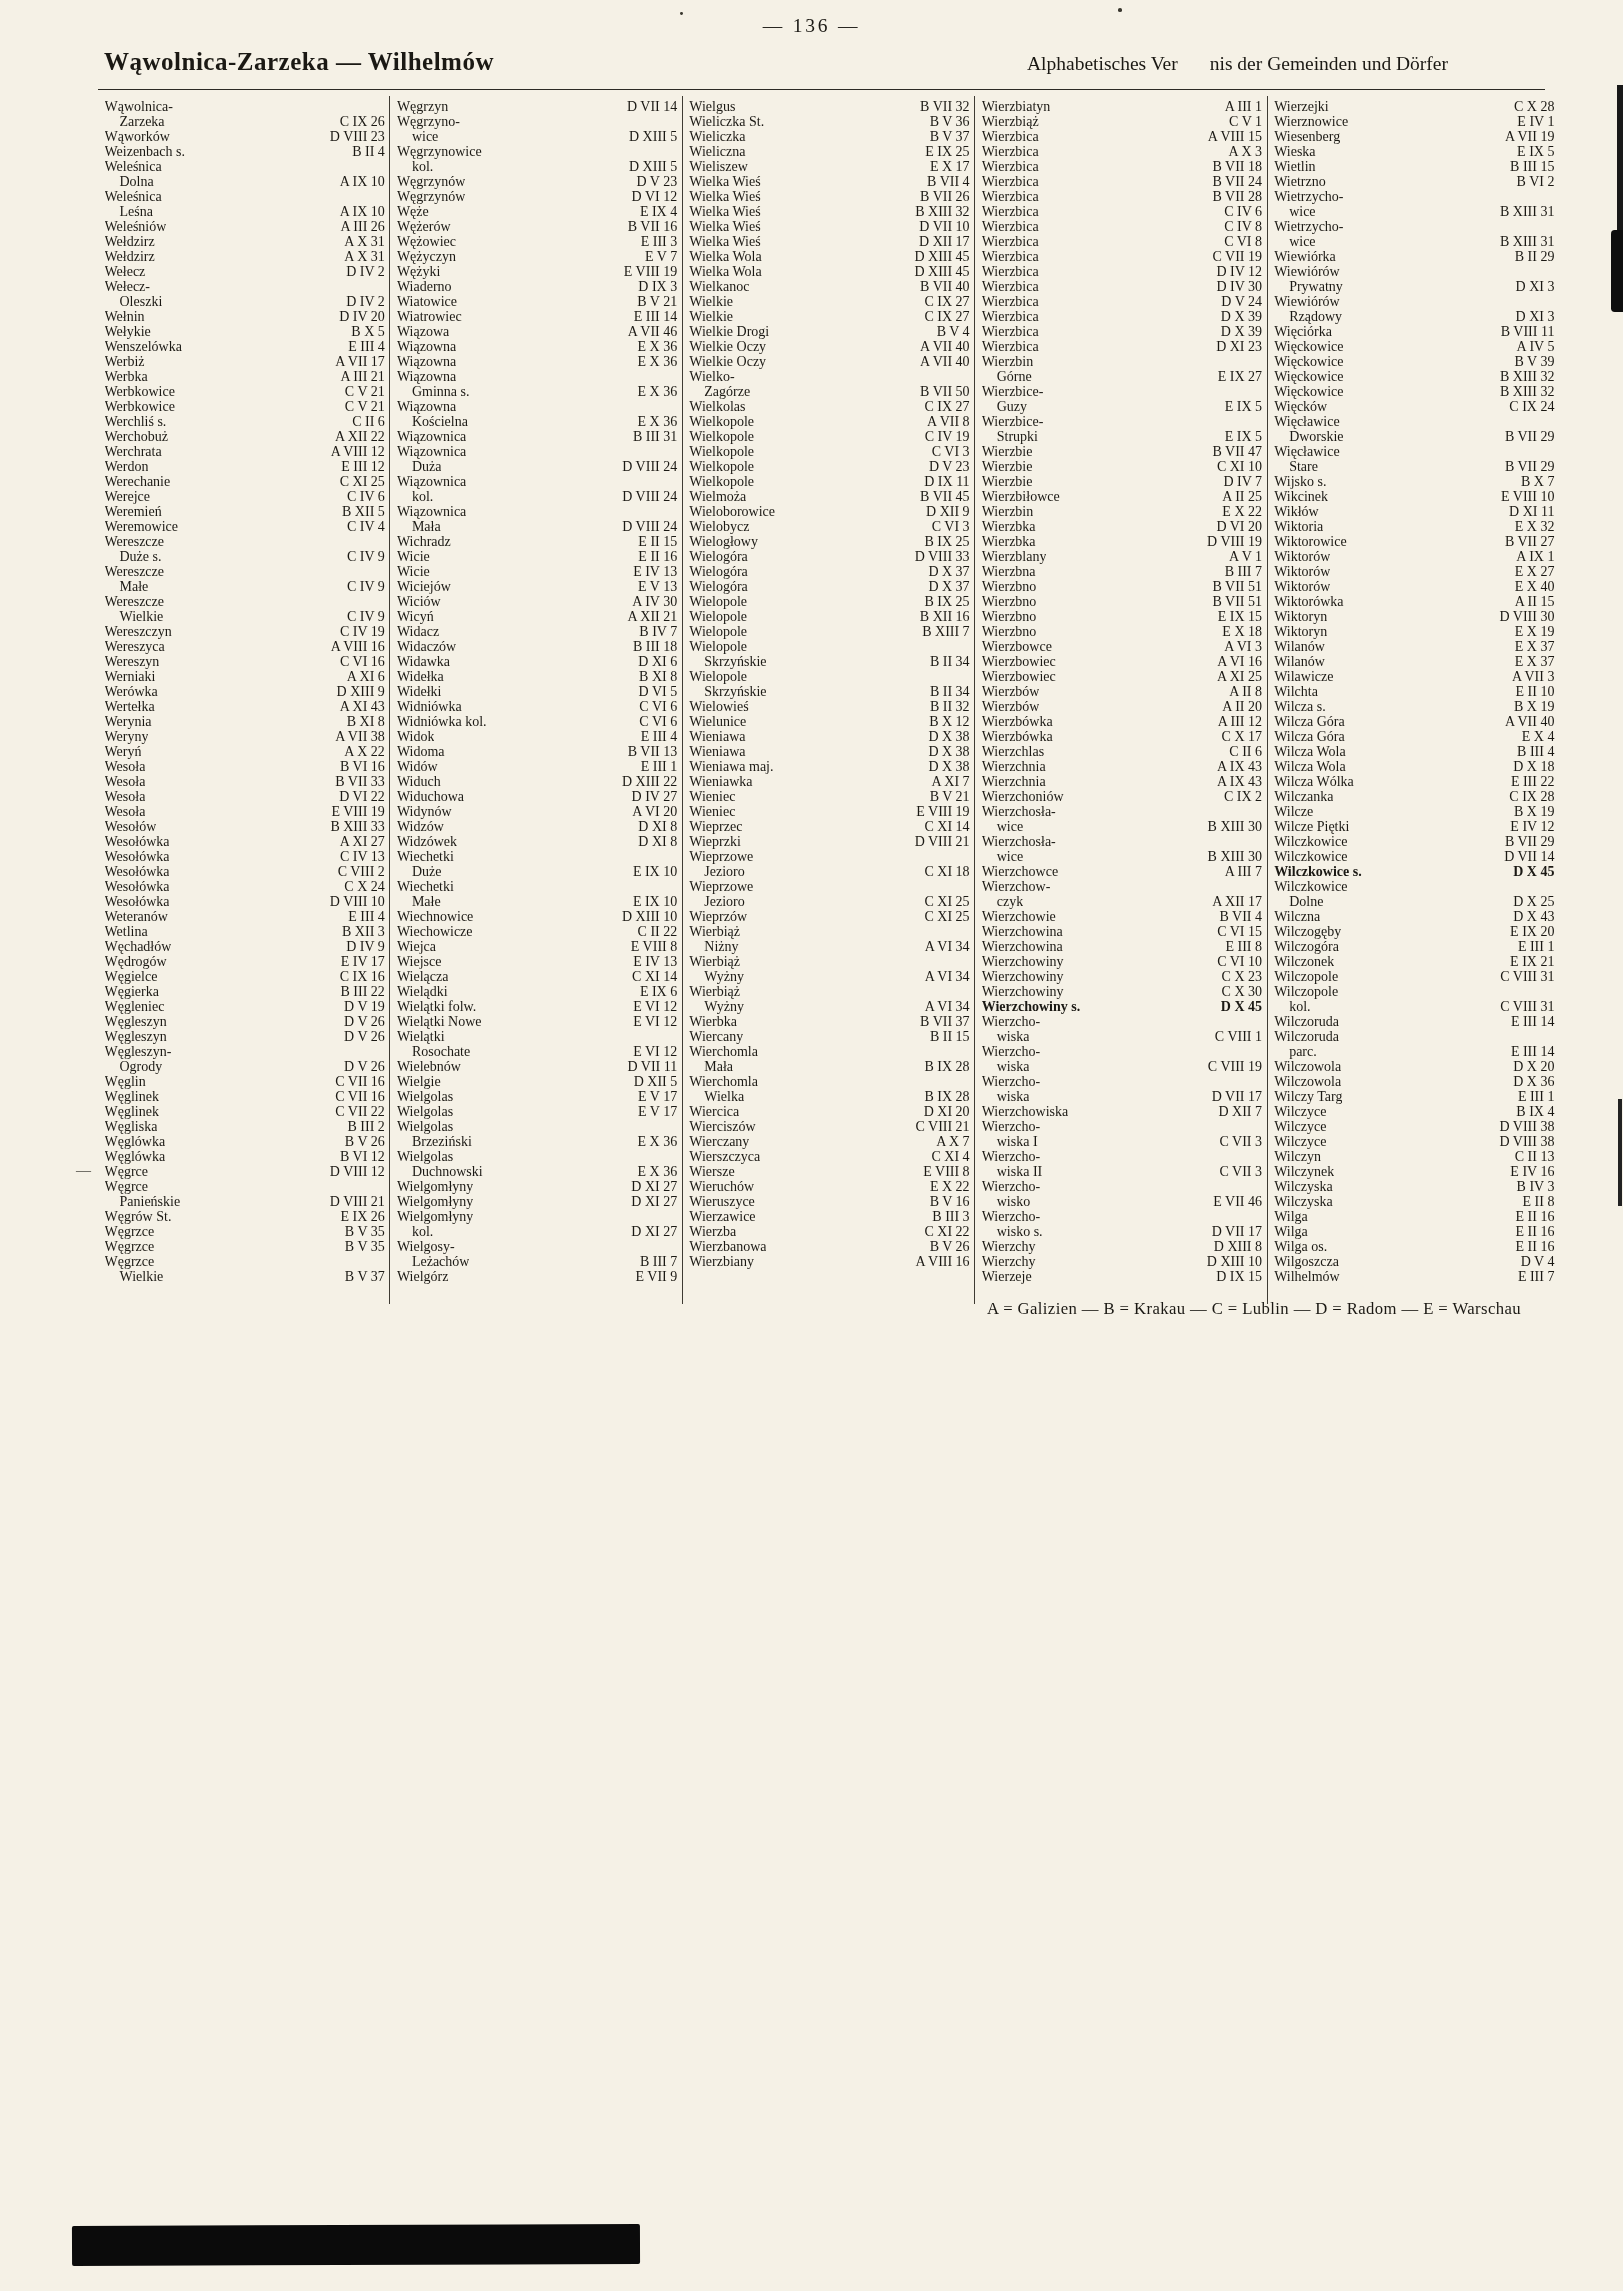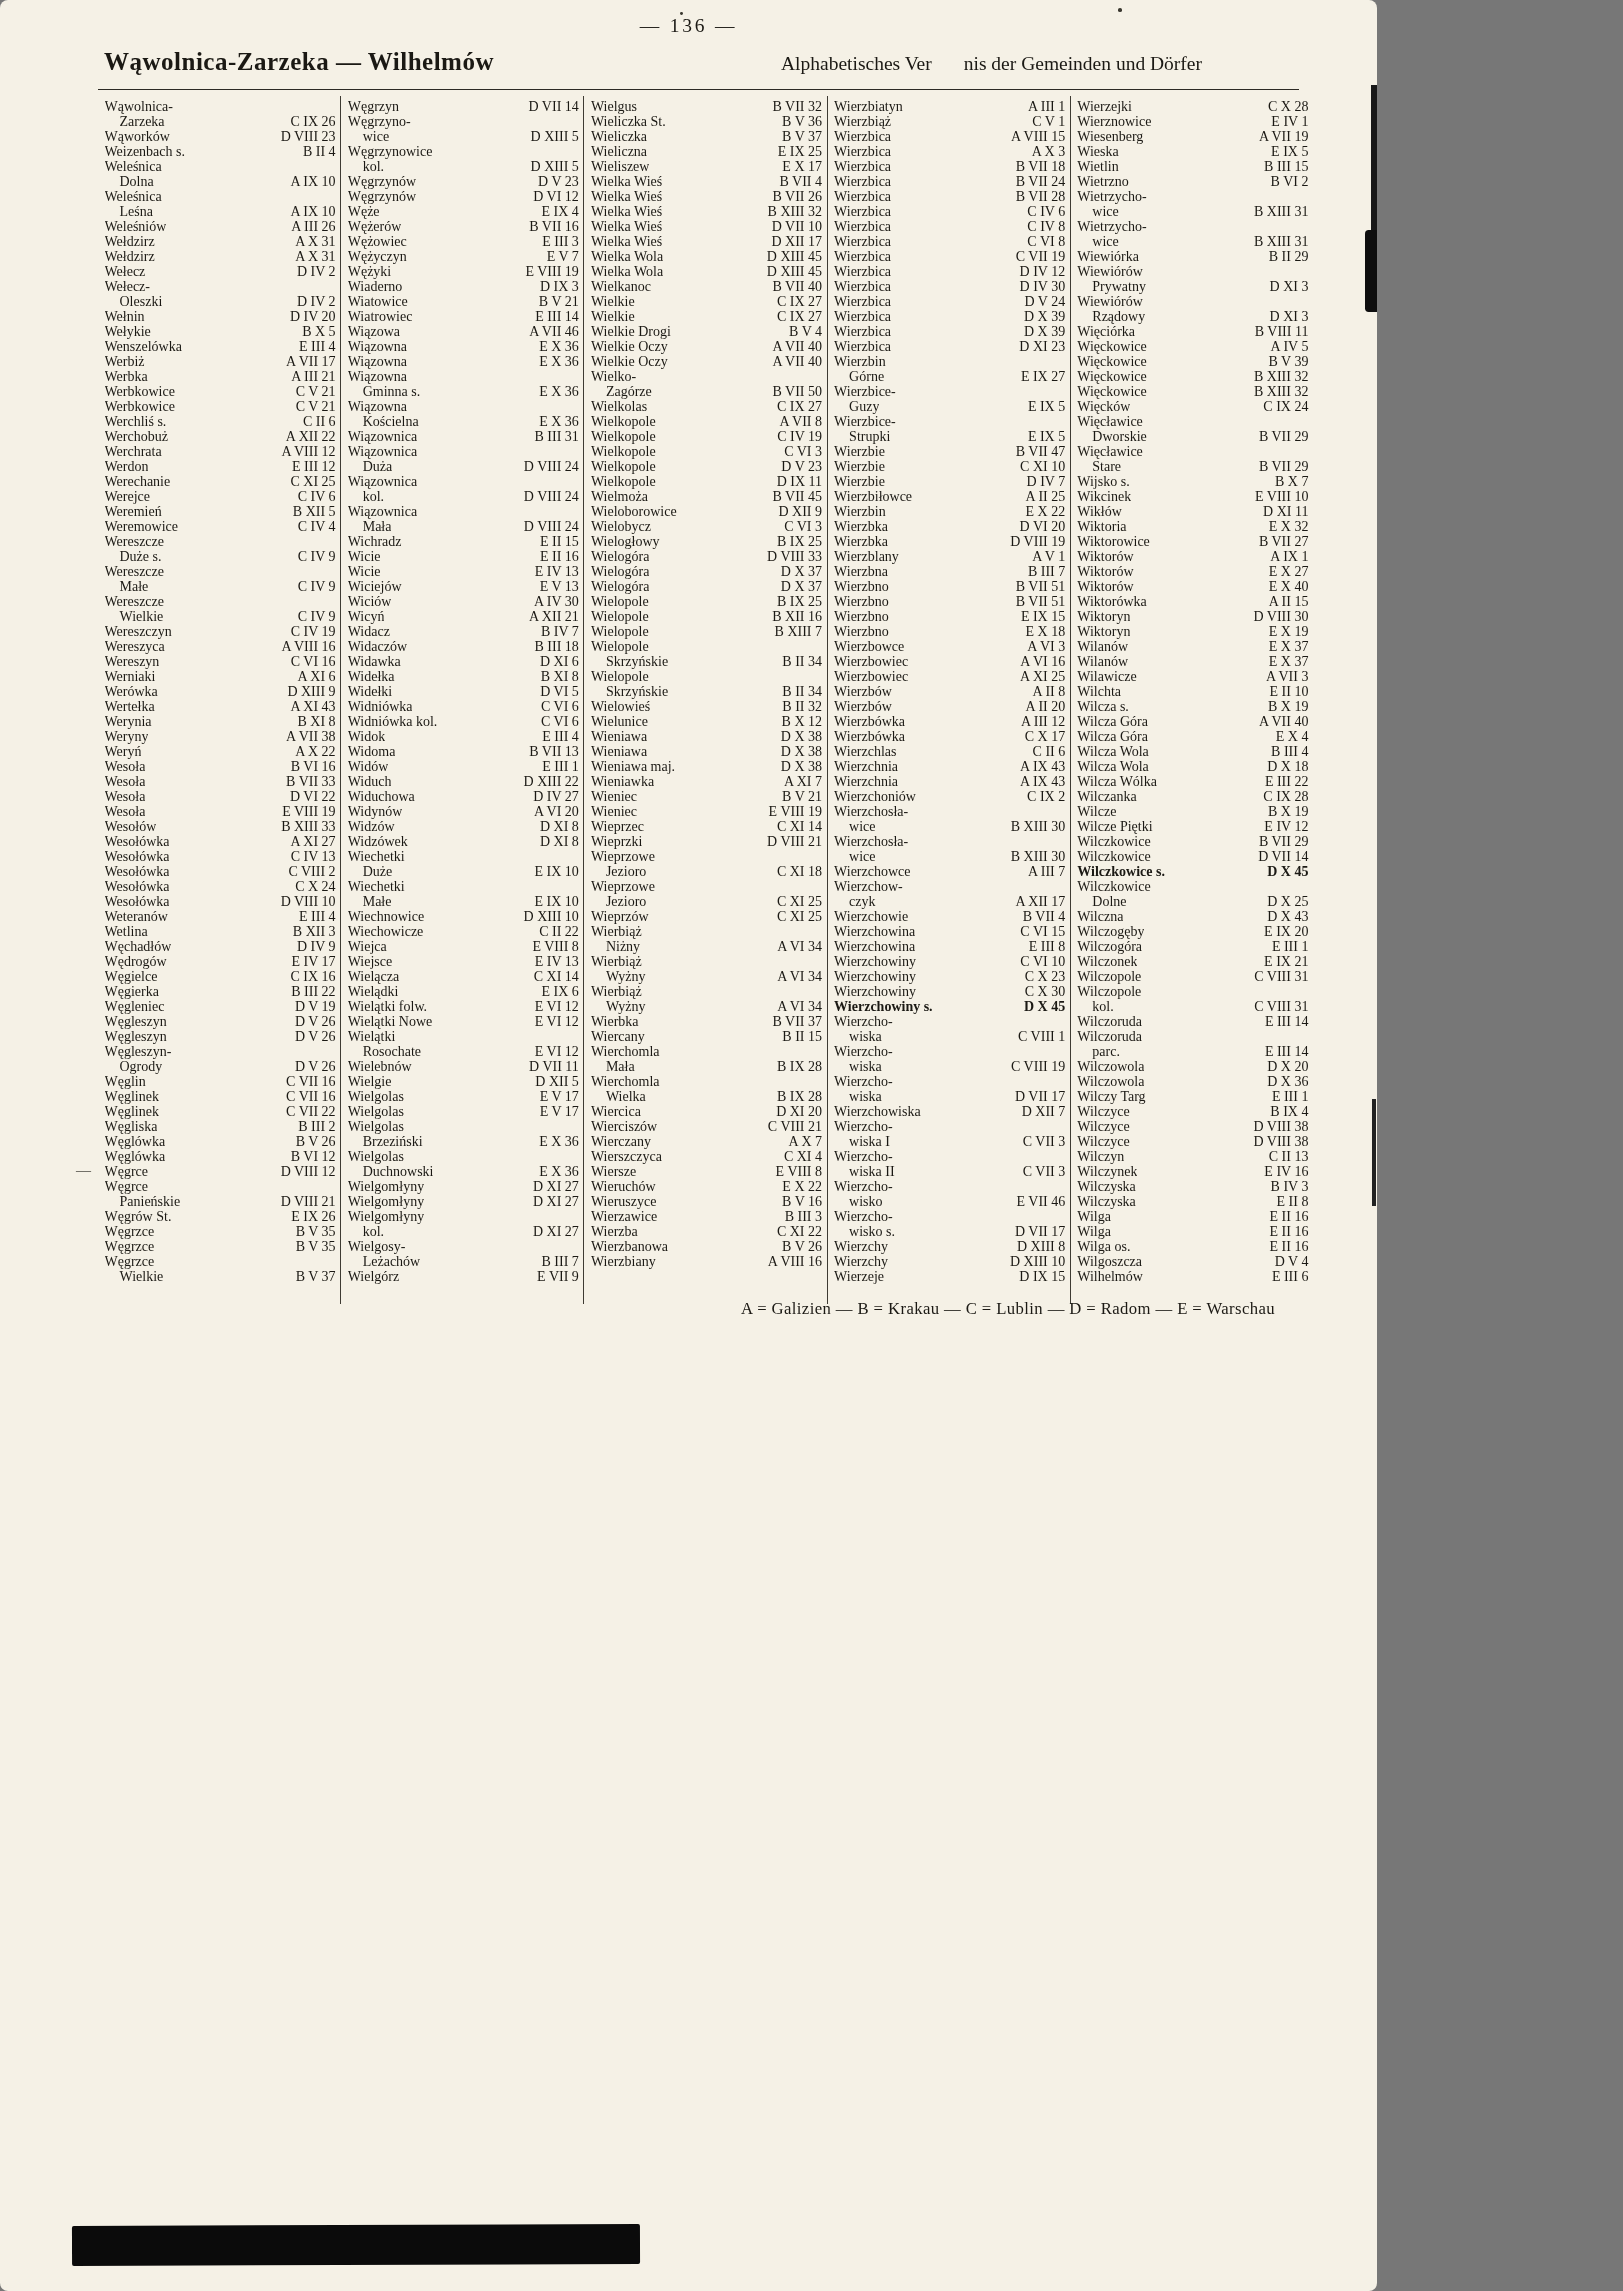--- a/index.html
+++ b/index.html
@@ -1,23 +1,22 @@
 <!DOCTYPE html>
 <html style="font-size:15px"><head>
 <meta charset="utf-8">
 <style>
   html, body { margin:0; padding:0; background:#777; }
   .page {
     position:relative;
-    width:1377px; height:2291px;
+    width:1623px; height:2291px;
     background:#f5f1e6;
     font-family:"Liberation Serif", serif;
     color:#1b1914;
     overflow:hidden;
-    border-radius:8px;
   }
   .page-number {
     position:absolute; top:15px; left:0; right:0;
     text-align:center; font-size:19.5px; letter-spacing:2.8px;
   }
   .header-row {
     position:absolute; top:48px; left:104px; right:82px;
     display:flex; justify-content:space-between; align-items:baseline;
   }
   .header-title { font-size:25px; font-weight:bold; letter-spacing:0.5px; }
@@ -2269,21 +2268,21 @@
         </div>
         <div class="entry">
           <div class="line">
             <span class="nm">Wilgoszcza</span>
             <span class="cd">D V 4</span>
           </div>
         </div>
         <div class="entry">
           <div class="line">
             <span class="nm">Wilhelmów</span>
-            <span class="cd">E III 6</span>
+            <span class="cd">E III 7</span>
           </div>
         </div>
       </div>
   </div>
 
   <div class="legend">A = Galizien — B = Krakau — C = Lublin — D = Radom — E = Warschau</div>
 
   <div class="margin-mark">—</div>
 
   <div class="artifact a-right-1"></div>

